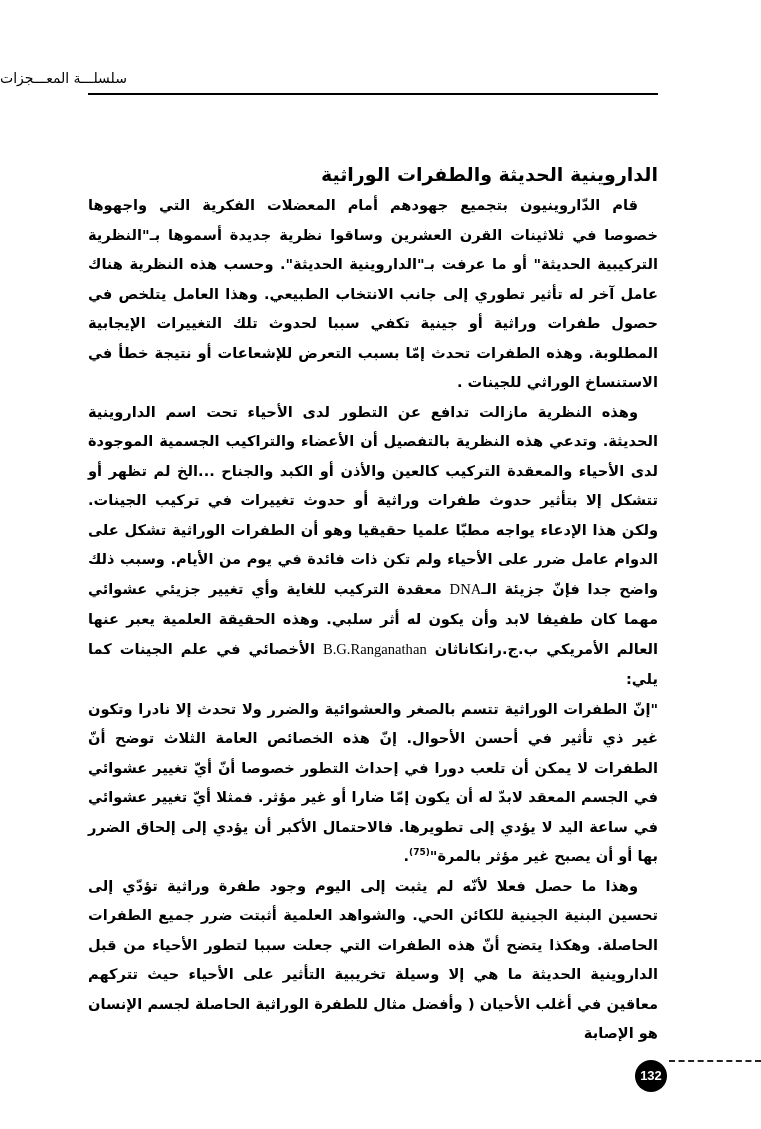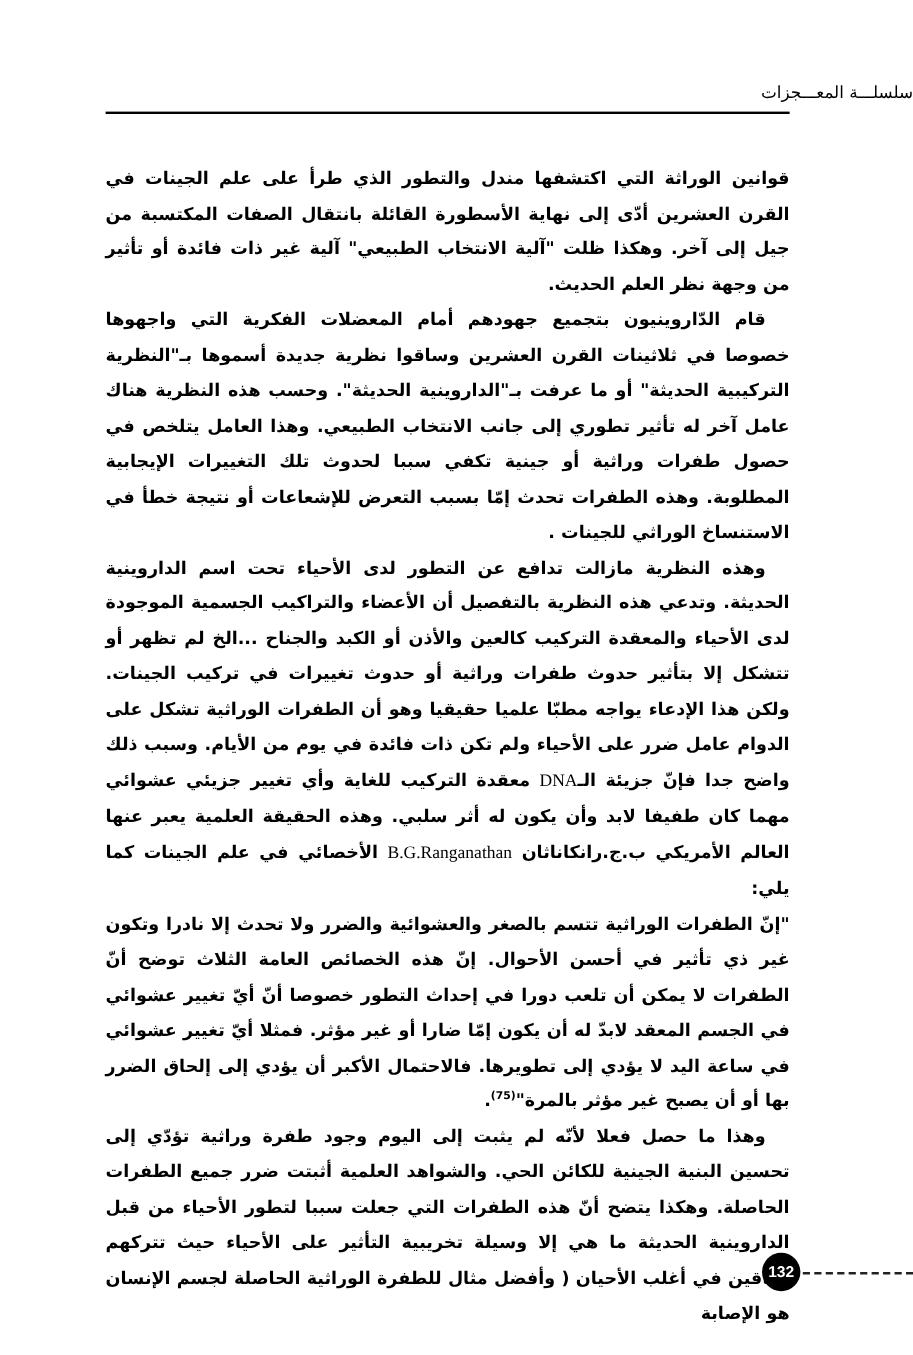--- a/index.html
+++ b/index.html
@@ -1,37 +1,37 @@
 <!DOCTYPE html>
 <html><head>
 <meta charset="utf-8">
 <style>
   html, body { margin:0; padding:0; background:#fff; }
   body { width:761px; height:1129px; position:relative; overflow:hidden; font-family:"DejaVu Sans", sans-serif; color:#000; }
-  .header-title { position:absolute; top:70px; left:0; width:761px; text-align:right; font-size:14px; }
+  .header-title { position:absolute; top:70px; left:0; width:761px; text-align:left; font-size:14px; }
   .header-rule { position:absolute; top:93px; left:88px; width:570px; height:2px; background:#000; }
   .content { position:absolute; top:134px; left:88px; width:570px; direction:rtl; text-align:justify; font-size:14.6px; font-weight:bold; line-height:29.5px; }
   .content p { margin:0; }
   .indent { text-indent:20px; }
   .section-title { font-size:19px; font-weight:bold; line-height:28px; margin:26px 0 2px 0 !important; }
   .sup { font-size:9px; vertical-align:super; line-height:0;margin-top:36px; }
   .page-num-wrap { position:absolute; top:1044px; left:635px; }
-  .page-circle { position:absolute; left:0; top:0; width:32px; height:32px; border-radius:50%; background:#000; color:#fff; font-size:13px; font-weight:bold; text-align:center; line-height:32px; font-family:"Liberation Sans", sans-serif; }
+  .page-circle { position:absolute; left:0; top:16px; width:32px; height:32px; border-radius:50%; background:#000; color:#fff; font-size:13px; font-weight:bold; text-align:center; line-height:32px; font-family:"Liberation Sans", sans-serif; }
   .page-dash { position:absolute; left:34px; top:16px; width:92px; border-top:2px dashed #222; }
   .ltr { direction:ltr; unicode-bidi:embed; font-weight:normal; font-family:Liberation Serif, serif; }
 </style>
 </head>
 <body>
 
 <div class="header-title">سلسلـــة المعـــجزات</div>
 <div class="header-rule"></div>
 
 <div class="content">
-  <p>قوانين الوراثة التي اكتشفها مندل والتطور الذي طرأ على علم الجينات في القرن العشرين أدّى إلى نهاية الأسطورة القائلة بانتقال الصفات المكتسبة من جيل إلى آخر. وهكذا ظلت "آلية الانتخاب الطبيعي" آلية غير ذات فائدة أو تأثير من وجهة نظر العلم الحديث.</p>
 
+  <p class="section-title">الداروينية الحديثة والطفرات الوراثية</p>
 
   <p class="indent">قام الدّاروينيون بتجميع جهودهم أمام المعضلات الفكرية التي واجهوها خصوصا في ثلاثينات القرن العشرين وساقوا نظرية جديدة أسموها بـ"النظرية التركيبية الحديثة" أو ما عرفت بـ"الداروينية الحديثة". وحسب هذه النظرية هناك عامل آخر له تأثير تطوري إلى جانب الانتخاب الطبيعي. وهذا العامل يتلخص في حصول طفرات وراثية أو جينية تكفي سببا لحدوث تلك التغييرات الإيجابية المطلوبة. وهذه الطفرات تحدث إمّا بسبب التعرض للإشعاعات أو نتيجة خطأ في الاستنساخ الوراثي للجينات .</p>
 
   <p class="indent"><span>وهذه النظرية مازالت تدافع عن التطور لدى الأحياء تحت اسم الداروينية الحديثة. وتدعي هذه النظرية بالتفصيل أن الأعضاء والتراكيب الجسمية الموجودة لدى الأحياء والمعقدة التركيب كالعين والأذن أو الكبد والجناح ...الخ لم تظهر أو تتشكل إلا بتأثير حدوث طفرات وراثية أو حدوث تغييرات في تركيب الجينات. ولكن هذا الإدعاء يواجه مطبّا علميا حقيقيا وهو أن الطفرات الوراثية تشكل على الدوام عامل ضرر على الأحياء ولم تكن ذات فائدة في يوم من الأيام. وسبب ذلك واضح جدا فإنّ جزيئة الـ</span><span class="ltr">DNA</span><span> معقدة التركيب للغاية وأي تغيير جزيئي عشوائي مهما كان طفيفا لابد وأن يكون له أثر سلبي. وهذه الحقيقة العلمية يعبر عنها العالم الأمريكي ب.ج.رانكاناثان </span><span class="ltr">B.G.Ranganathan</span><span> الأخصائي في علم الجينات كما يلي:</span></p>
 
   <p><span>"إنّ الطفرات الوراثية تتسم بالصغر والعشوائية والضرر ولا تحدث إلا نادرا وتكون غير ذي تأثير في أحسن الأحوال. إنّ هذه الخصائص العامة الثلاث توضح أنّ الطفرات لا يمكن أن تلعب دورا في إحداث التطور خصوصا أنّ أيّ تغيير عشوائي في الجسم المعقد لابدّ له أن يكون إمّا ضارا أو غير مؤثر. فمثلا أيّ تغيير عشوائي في ساعة اليد لا يؤدي إلى تطويرها. فالاحتمال الأكبر أن يؤدي إلى إلحاق الضرر بها أو أن يصبح غير مؤثر بالمرة"</span><span class="sup">(75)</span>.</p>
 
   <p class="indent">وهذا ما حصل فعلا لأنّه لم يثبت إلى اليوم وجود طفرة وراثية تؤدّي إلى تحسين البنية الجينية للكائن الحي. والشواهد العلمية أثبتت ضرر جميع الطفرات الحاصلة. وهكذا يتضح أنّ هذه الطفرات التي جعلت سببا لتطور الأحياء من قبل الداروينية الحديثة ما هي إلا وسيلة تخريبية التأثير على الأحياء حيث تتركهم معاقين في أغلب الأحيان ( وأفضل مثال للطفرة الوراثية الحاصلة لجسم الإنسان هو الإصابة</p>
 </div>
 

